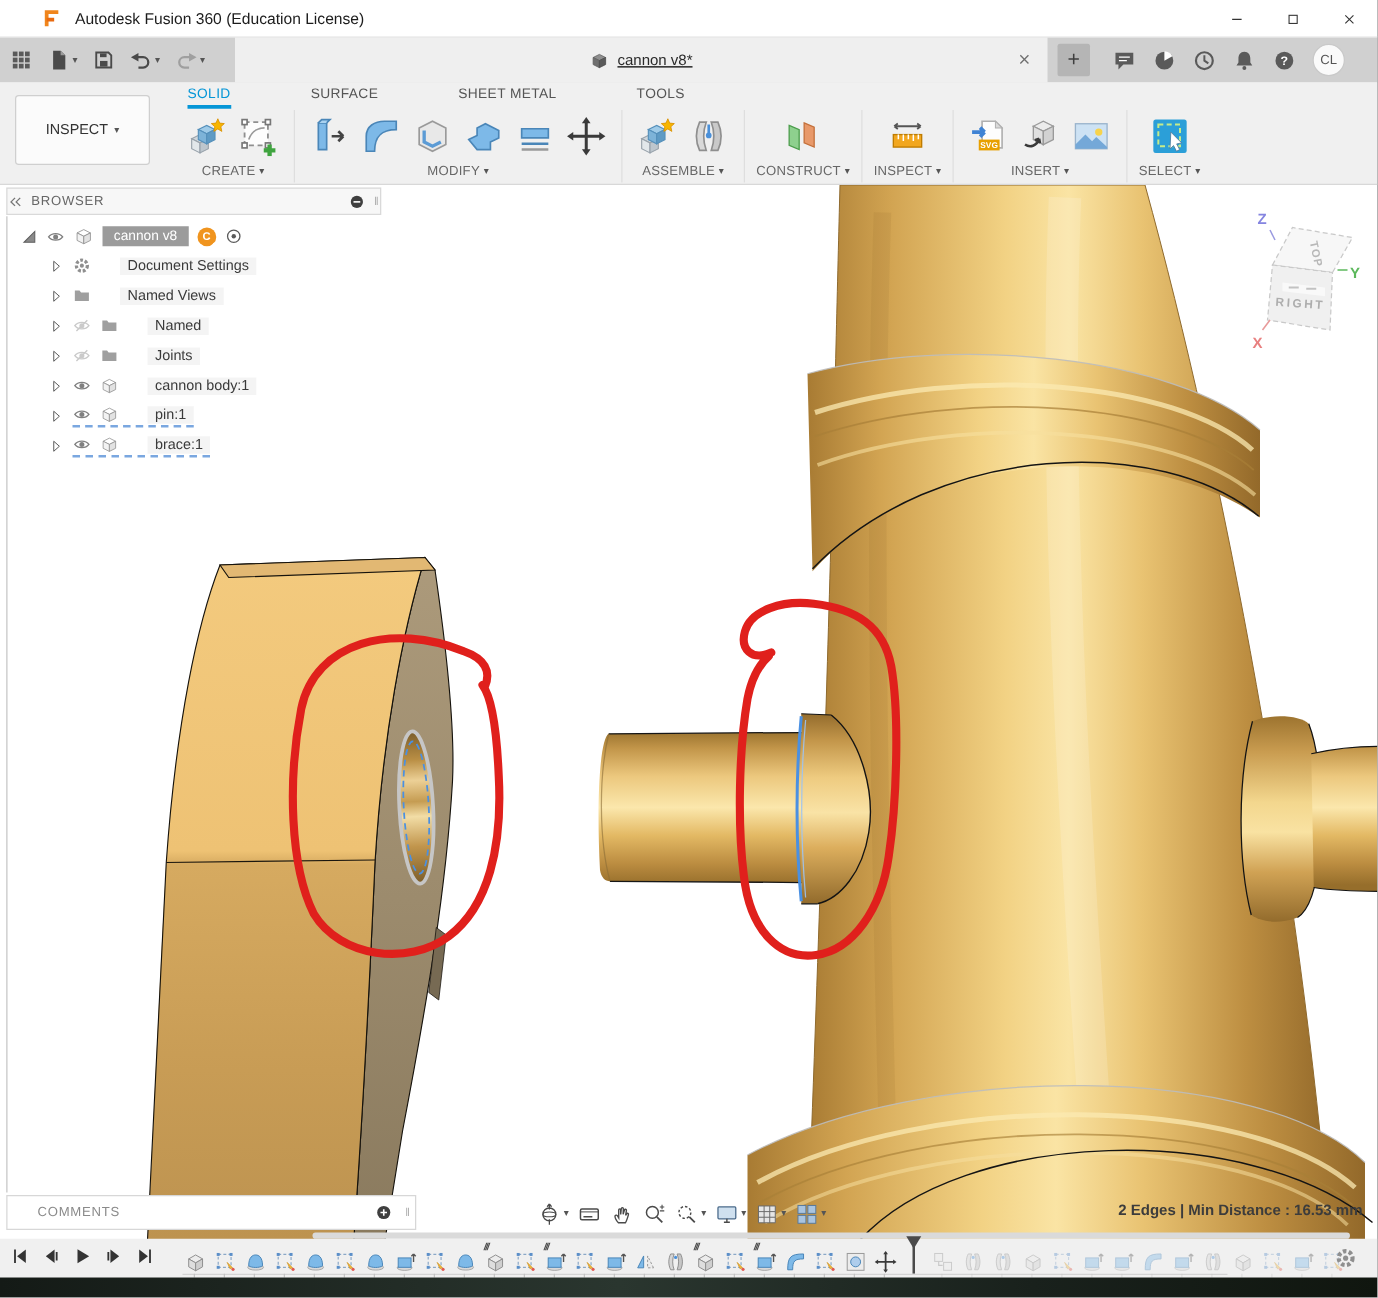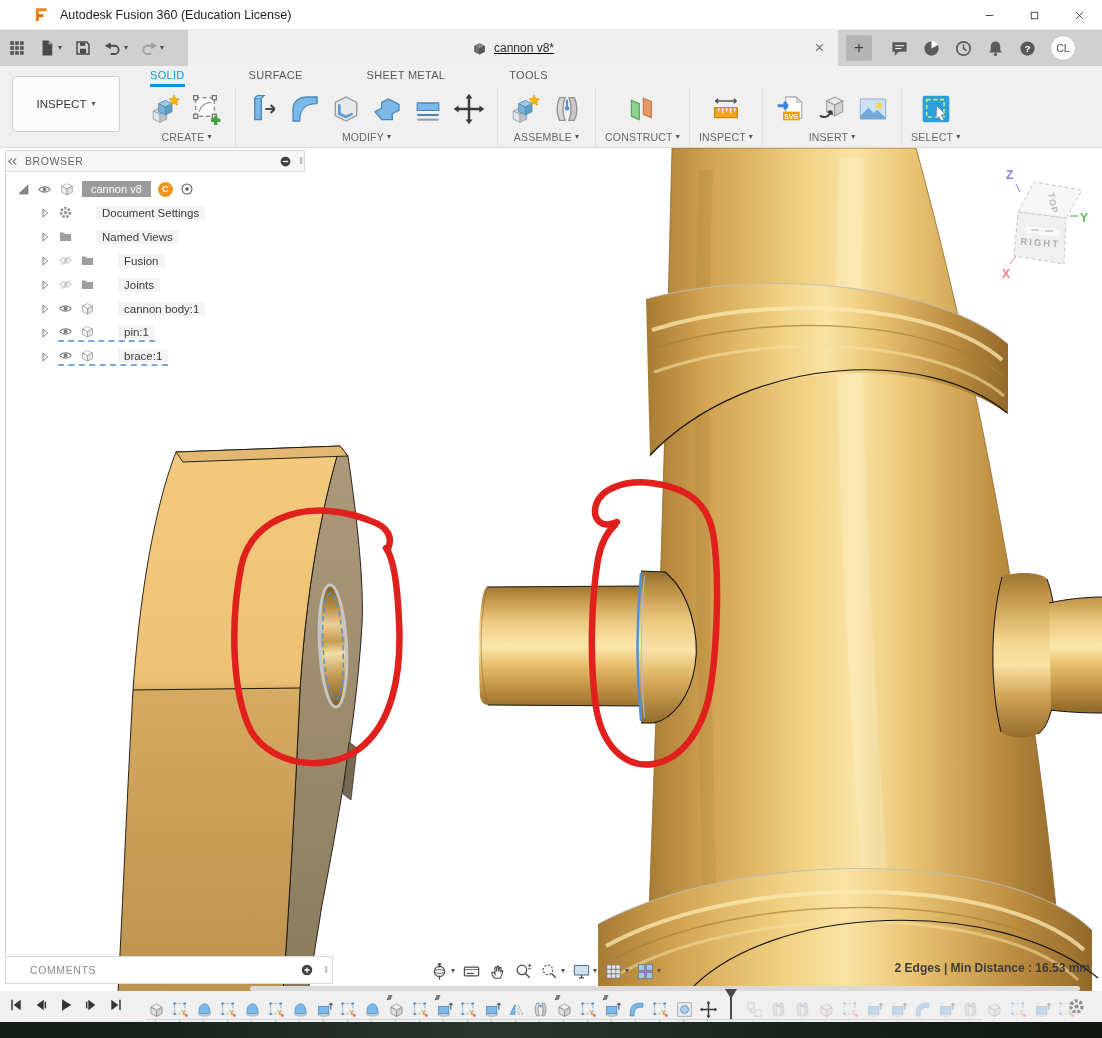--- a/index.html
+++ b/index.html
@@ -625,21 +625,21 @@
                     <circle cx="12" cy="12" r="3.2" fill="#808080"></circle>
                     <path d="M5 19 L19 5" stroke="#808080" stroke-width="1.8"></path>
                   </g>
                 </svg>
               </span>
               <span>
                 <svg width="15" height="15" viewBox="0 0 24 24">
                   <path d="M3 5.5 h6 l2 2.5 h10 v11 H3 Z" fill="#9f9f9f"></path>
                 </svg>
               </span>
-              <span class="tree-label">Fusion</span>
+              <span class="tree-label">Named</span>
             </span>
           </div>
           <div class="tree-row">
             <span>
               <svg width="12" height="12" viewBox="0 0 24 24">
                 <polygon points="8,4 17,12 8,20" fill="none" stroke="#5a5a5a" stroke-width="1.6" stroke-linejoin="round"></polygon>
               </svg>
             </span>
             <span class="row-main">
               <span>

